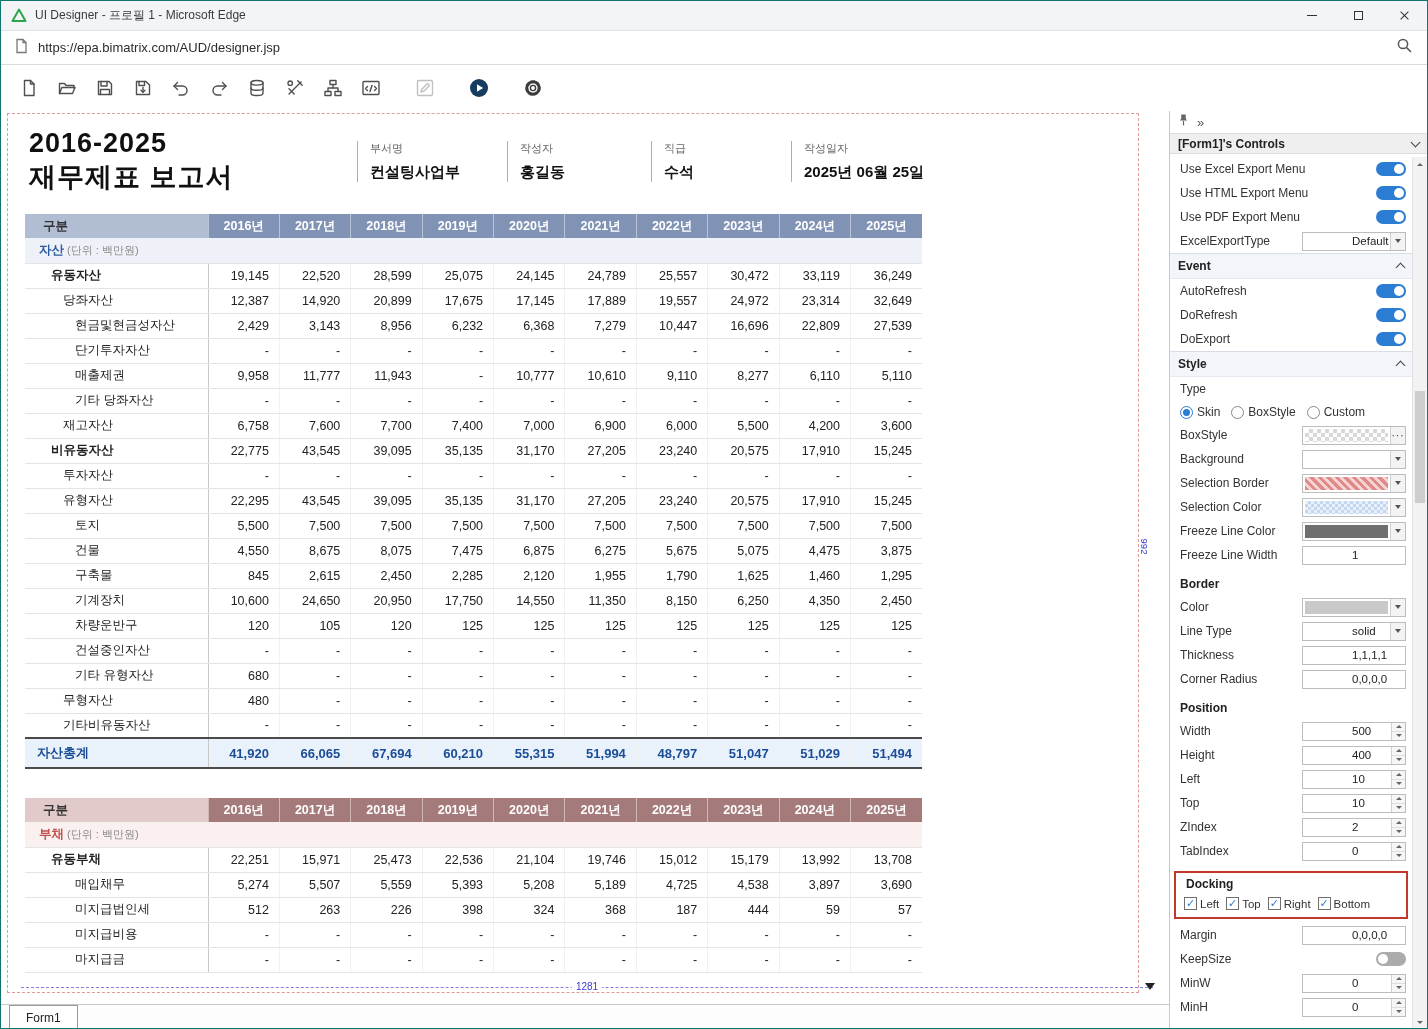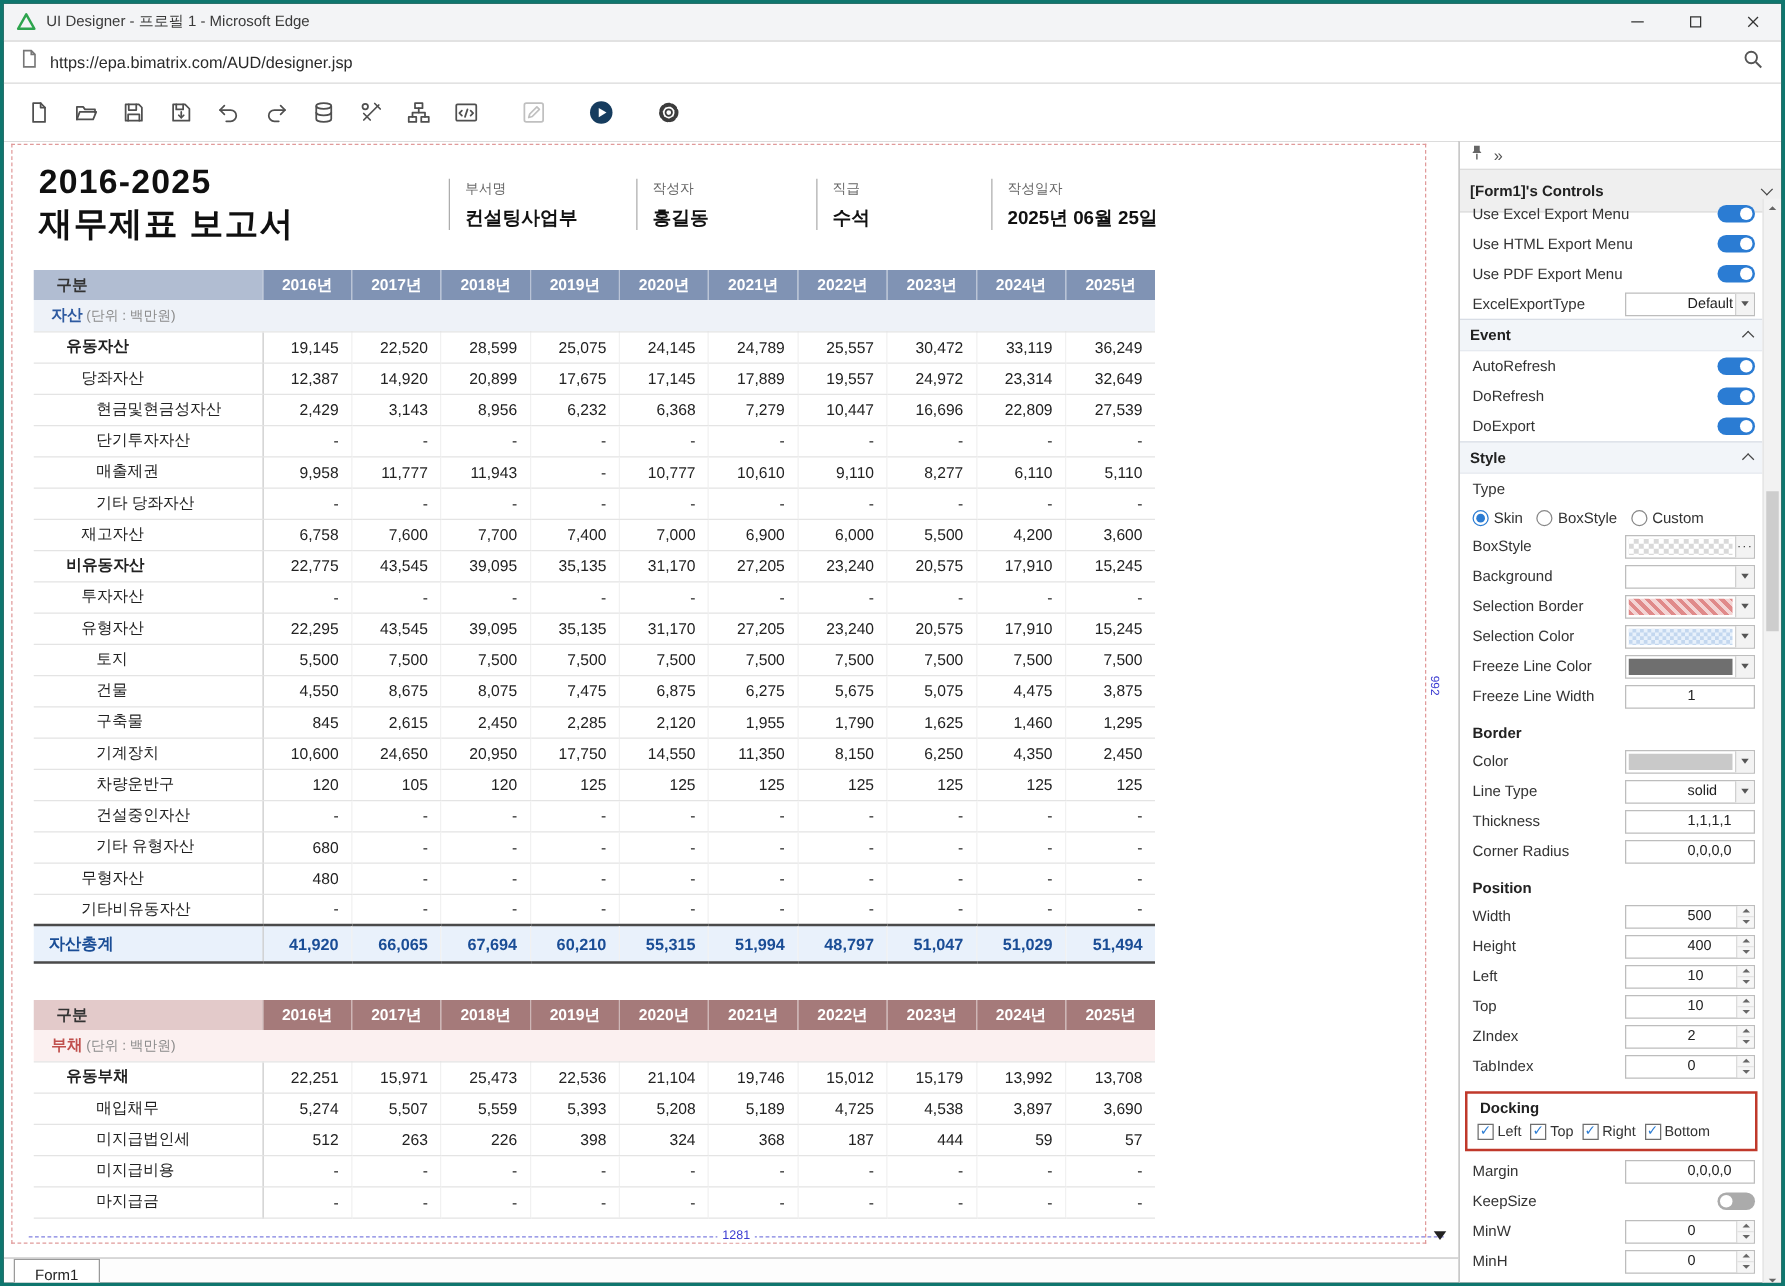--- a/index.html
+++ b/index.html
@@ -1,17 +1,17 @@
 <!DOCTYPE html>
 <html><head>
 <meta charset="utf-8">
 <style>
   * { box-sizing: border-box; }
   body { margin:0; background:#cfcfcf; font-family:"Liberation Sans","DejaVu Sans",sans-serif; }
-  .window { width:1428px; height:1029px; background:#404040; border:3px solid #0f766e; position:relative; overflow:hidden; }
+  .window { width:1428px; height:1029px; background:#eab308; border:1px solid #0f766e; position:relative; overflow:hidden; }
 
   
   .titlebar { height:30px; background:#f3f4f6; border-bottom:1px solid #e2e2e2; display:flex; align-items:center; }
   .app-icon { margin:0 8px 0 10px; display:flex; }
   .title-text { font-size:12px; color:#3a3a3a; }
   .win-controls { margin-left:auto; display:flex; height:100%; }
   .win-btn { width:46px; display:flex; align-items:center; justify-content:center; }
   .glyph-min { width:10px; height:1px; background:#333; }
   .glyph-max { width:9px; height:9px; border:1px solid #333; }
   .glyph-x { position:relative; width:11px; height:11px; }
@@ -77,21 +77,21 @@
                   border-left:5px solid transparent; border-right:5px solid transparent; border-top:7px solid #222; }
 
   .tabbar { height:26px; background:#fdfdfd; border-top:1px solid #c9c9c9; display:flex; padding-left:8px; }
   .tab { border:1px solid #9a9a9a; background:#fff; padding:0 16px; font-size:12px; color:#222;
          display:flex; align-items:center; height:100%; }
 
   
   .panel { width:258px; border-left:1px solid #c9c9c9; background:#fff; position:relative; overflow:hidden; }
   .panel-pins { height:22px; display:flex; align-items:center; gap:8px; padding-left:8px; color:#555; }
   .collapse-glyph { font-size:13px; color:#555; }
-  .panel-header { height:35px; background:#efefef; border-top:1px solid #dcdcdc; border-bottom:1px solid #dcdcdc;
+  .panel-header { height:21px; background:#efefef; border-top:1px solid #dcdcdc; border-bottom:1px solid #dcdcdc;
                   display:flex; align-items:center; padding:0 8px; font-weight:bold; font-size:12px; color:#222; }
   .chev { display:inline-block; width:7px; height:7px; border-right:1.6px solid #444; border-bottom:1.6px solid #444; }
   .chev.down { transform:rotate(45deg); margin-left:auto; margin-bottom:2px; }
   .chev.up   { transform:rotate(-135deg); margin-left:auto; margin-top:3px; }
   .panel-body { position:absolute; top:46px; bottom:0; left:0; right:15px; overflow:hidden; font-size:12px; }
 
   .prop-row { height:24px; display:flex; align-items:center; padding:0 6px 0 10px; }
   .prop-label { flex:1; color:#333; white-space:nowrap; }
   .ctl { width:104px; height:19px; border:1px solid #bdbdbd; background:#fff; display:flex; align-items:center; font-size:11.5px; flex:none; }
   .ctl .val { flex:1; padding:0 5px; white-space:nowrap; overflow:hidden; color:#222;margin-left:44px; }

